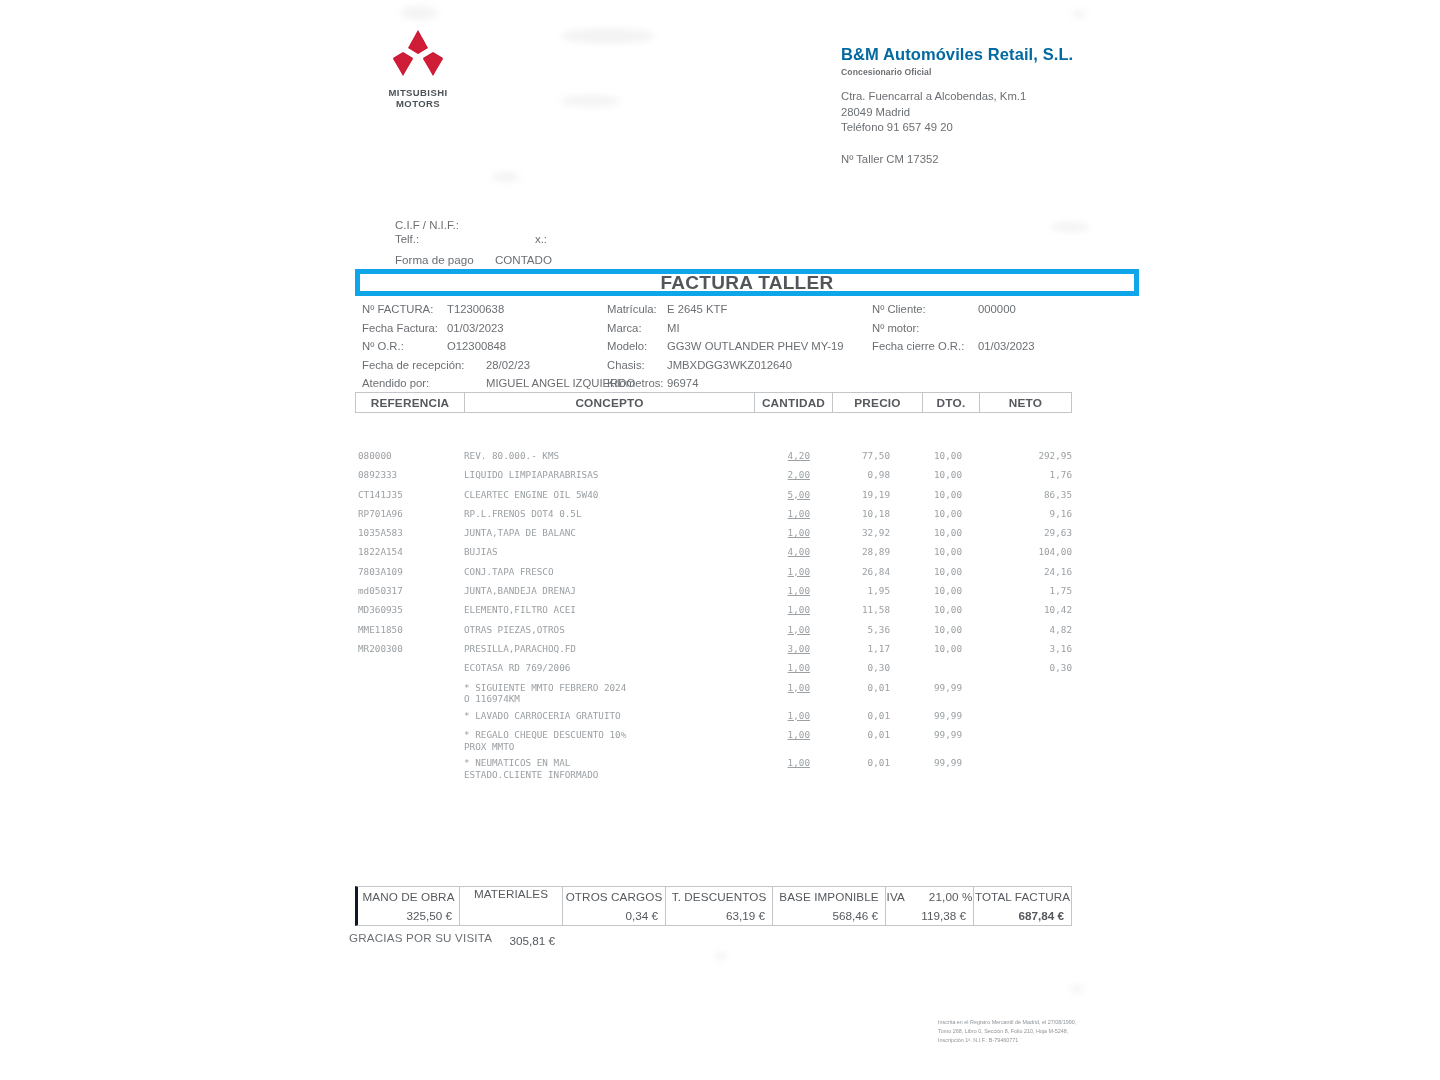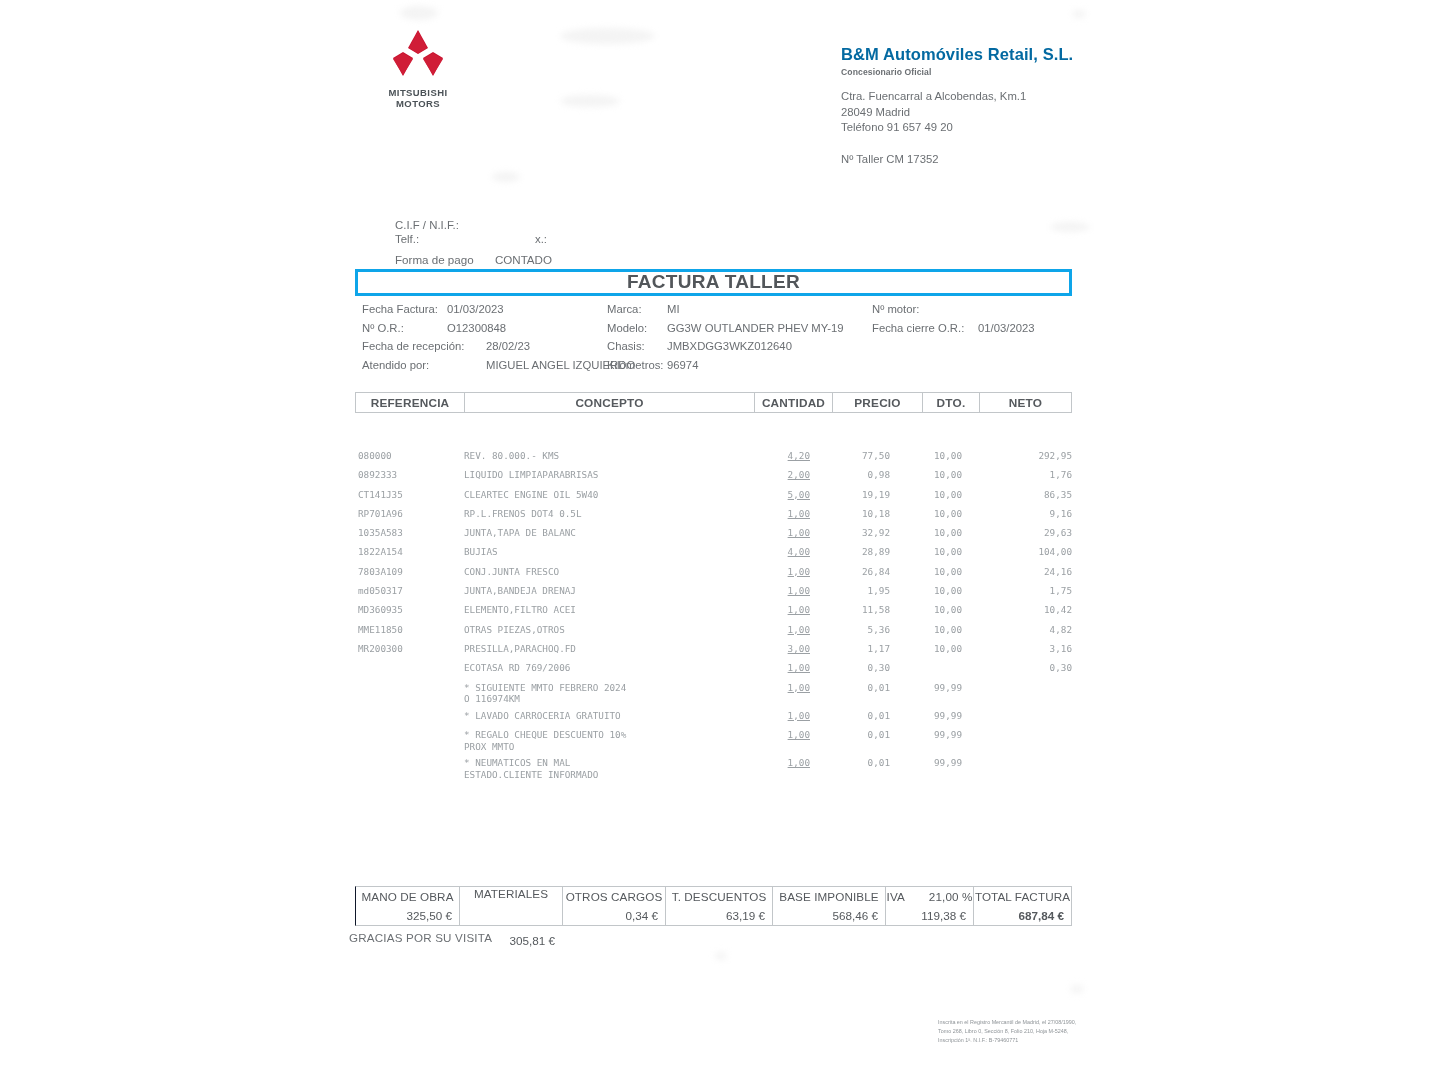--- a/index.html
+++ b/index.html
@@ -28,23 +28,23 @@
   
   .cust { position:absolute; left:395px; top:219px; font-size:11.4px; color:#6b6f73; }
   .cust-row { height:13.5px; line-height:13.5px; position:relative; }
   .cust-row .lbl { display:inline-block; }
   .cust-x { position:absolute; left:140px; }
   .cust-pay { margin-top:7px; font-size:11.6px; }
   .cust-pay .val { margin-left:18px;margin-top:36px; }
 
   
   .title-box {
-    position:absolute; left:355px; top:269px; width:717px; height:27px;
-    border:3px solid #0ea5e9;
-    display:flex; align-items:flex-end; justify-content:center;
+    position:absolute; left:355px; top:269px; width:784px; height:27px;
+    border:5px solid #0ea5e9;
+    display:flex; align-items:center; justify-content:center;
   }
   .title-box span { font-size:19px; font-weight:bold; color:#52565a; letter-spacing:.3px; }
 
   
   .meta { position:absolute; left:362px; top:300px; width:715px; font-size:11.3px; color:#6b6f73; }
   .meta-row { height:18.5px; line-height:18.5px; position:relative; }
   .m-l { position:absolute; left:0; }
   .m-lv { position:absolute; left:85px; }
   .m-lv-wide { position:absolute; left:124px; }
   .m-c { position:absolute; left:245px; }
@@ -76,21 +76,21 @@
   .i-con  { position:absolute; left:106px; width:290px; text-align:left; line-height:1.28; }
   .i-cant { position:absolute; left:396px; width:56px;  text-align:right;text-decoration:underline; }
   .i-pre  { position:absolute; left:470px; width:62px;  text-align:right; }
   .i-dto  { position:absolute; left:552px; width:52px;  text-align:right; }
   .i-net  { position:absolute; left:628px; width:86px;  text-align:right; }
   .irow.tall { min-height:28px; }
 
   
   .totals { position:absolute; left:355px; top:886px; width:717px; height:40px; display:flex; }
   .tcell { border:1px solid #c2c6c9; border-left:none; display:flex; flex-direction:column; }
-  .tcell:first-child { border-left:1px solid #0f172a; }
+  .tcell:first-child { border-left:3px solid #0f172a; }
   .t-head { height:19px; display:flex; align-items:center; justify-content:center;
             font-size:11.7px; color:#55595d; white-space:nowrap; letter-spacing:.1px; }
   .t-head .iva-pct { margin-left:24px; }
   .t-val  { flex:1; display:flex; align-items:center; justify-content:flex-end;
             padding-right:7px; font-size:11.7px; color:#55595d; }
   .t-val.bold { font-weight:bold; }
   .w-mo { width:105px; } .w-ma { width:103px;gap:34px; } .w-oc { width:103px; }
   .w-td { width:107px; } .w-bi { width:113px; } .w-iva { width:88px; } .w-tf { width:98px; }
 
   .thanks { position:absolute; left:349px; top:931px; font-size:11.6px; color:#6b6f73; letter-spacing:.2px; }
@@ -159,20 +159,28 @@
       <span class="val">CONTADO</span>
     </div>
   </div>
 
   <div class="title-box">
     <span>FACTURA TALLER</span>
   </div>
 
   <div class="meta">
     <div class="meta-row">
+      <span class="m-l">Nº FACTURA:</span>
+      <span class="m-lv">T12300638</span>
+      <span class="m-c">Matrícula:</span>
+      <span class="m-cv">E 2645 KTF</span>
+      <span class="m-r">Nº Cliente:</span>
+      <span class="m-rv">000000</span>
+    </div>
+    <div class="meta-row">
       <span class="m-l">Fecha Factura:</span>
       <span class="m-lv">01/03/2023</span>
       <span class="m-c">Marca:</span>
       <span class="m-cv">MI</span>
       <span class="m-r">Nº motor:</span>
       <span class="m-rv"></span>
     </div>
     <div class="meta-row">
       <span class="m-l">Nº O.R.:</span>
       <span class="m-lv">O12300848</span>
@@ -248,21 +256,21 @@
       <div class="irow">
         <div class="i-ref">1822A154</div>
         <div class="i-con">BUJIAS</div>
         <div class="i-cant">4,00</div>
         <div class="i-pre">28,89</div>
         <div class="i-dto">10,00</div>
         <div class="i-net">104,00</div>
       </div>
       <div class="irow">
         <div class="i-ref">7803A109</div>
-        <div class="i-con">CONJ.JUNTA FRESCO</div>
+        <div class="i-con">CONJ.TAPA FRESCO</div>
         <div class="i-cant">1,00</div>
         <div class="i-pre">26,84</div>
         <div class="i-dto">10,00</div>
         <div class="i-net">24,16</div>
       </div>
       <div class="irow">
         <div class="i-ref">md050317</div>
         <div class="i-con">JUNTA,BANDEJA DRENAJ</div>
         <div class="i-cant">1,00</div>
         <div class="i-pre">1,95</div>

